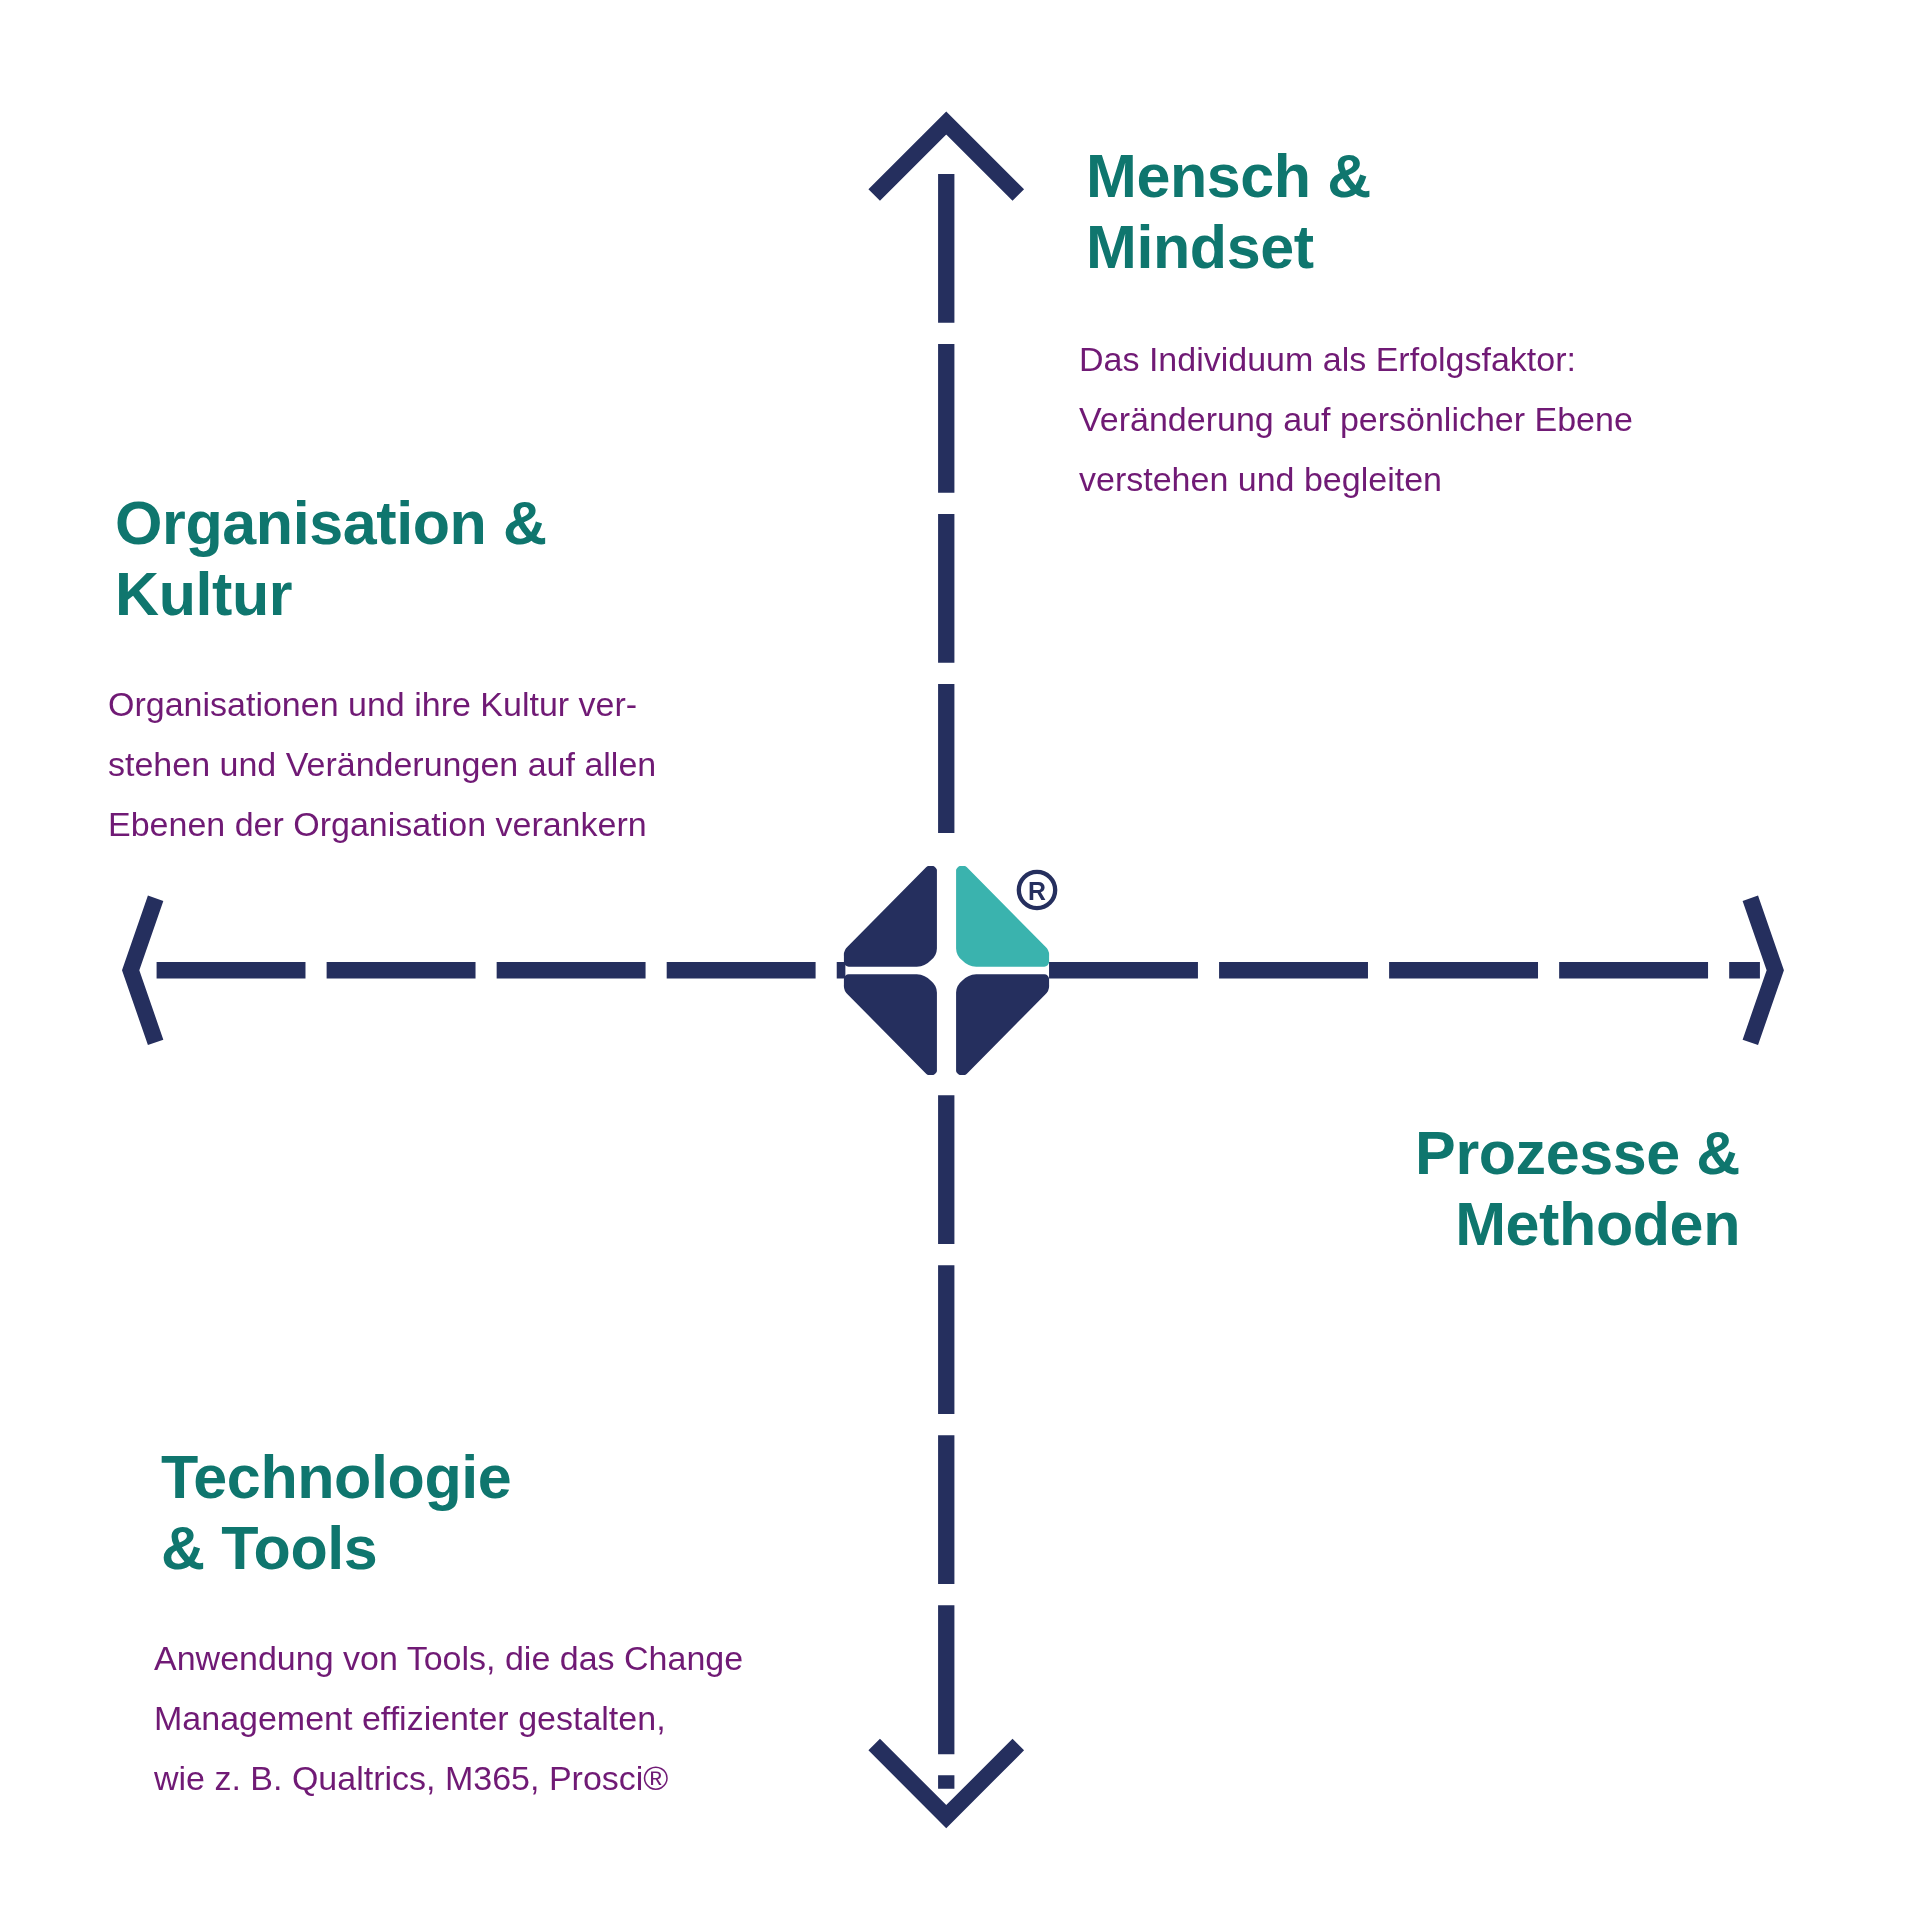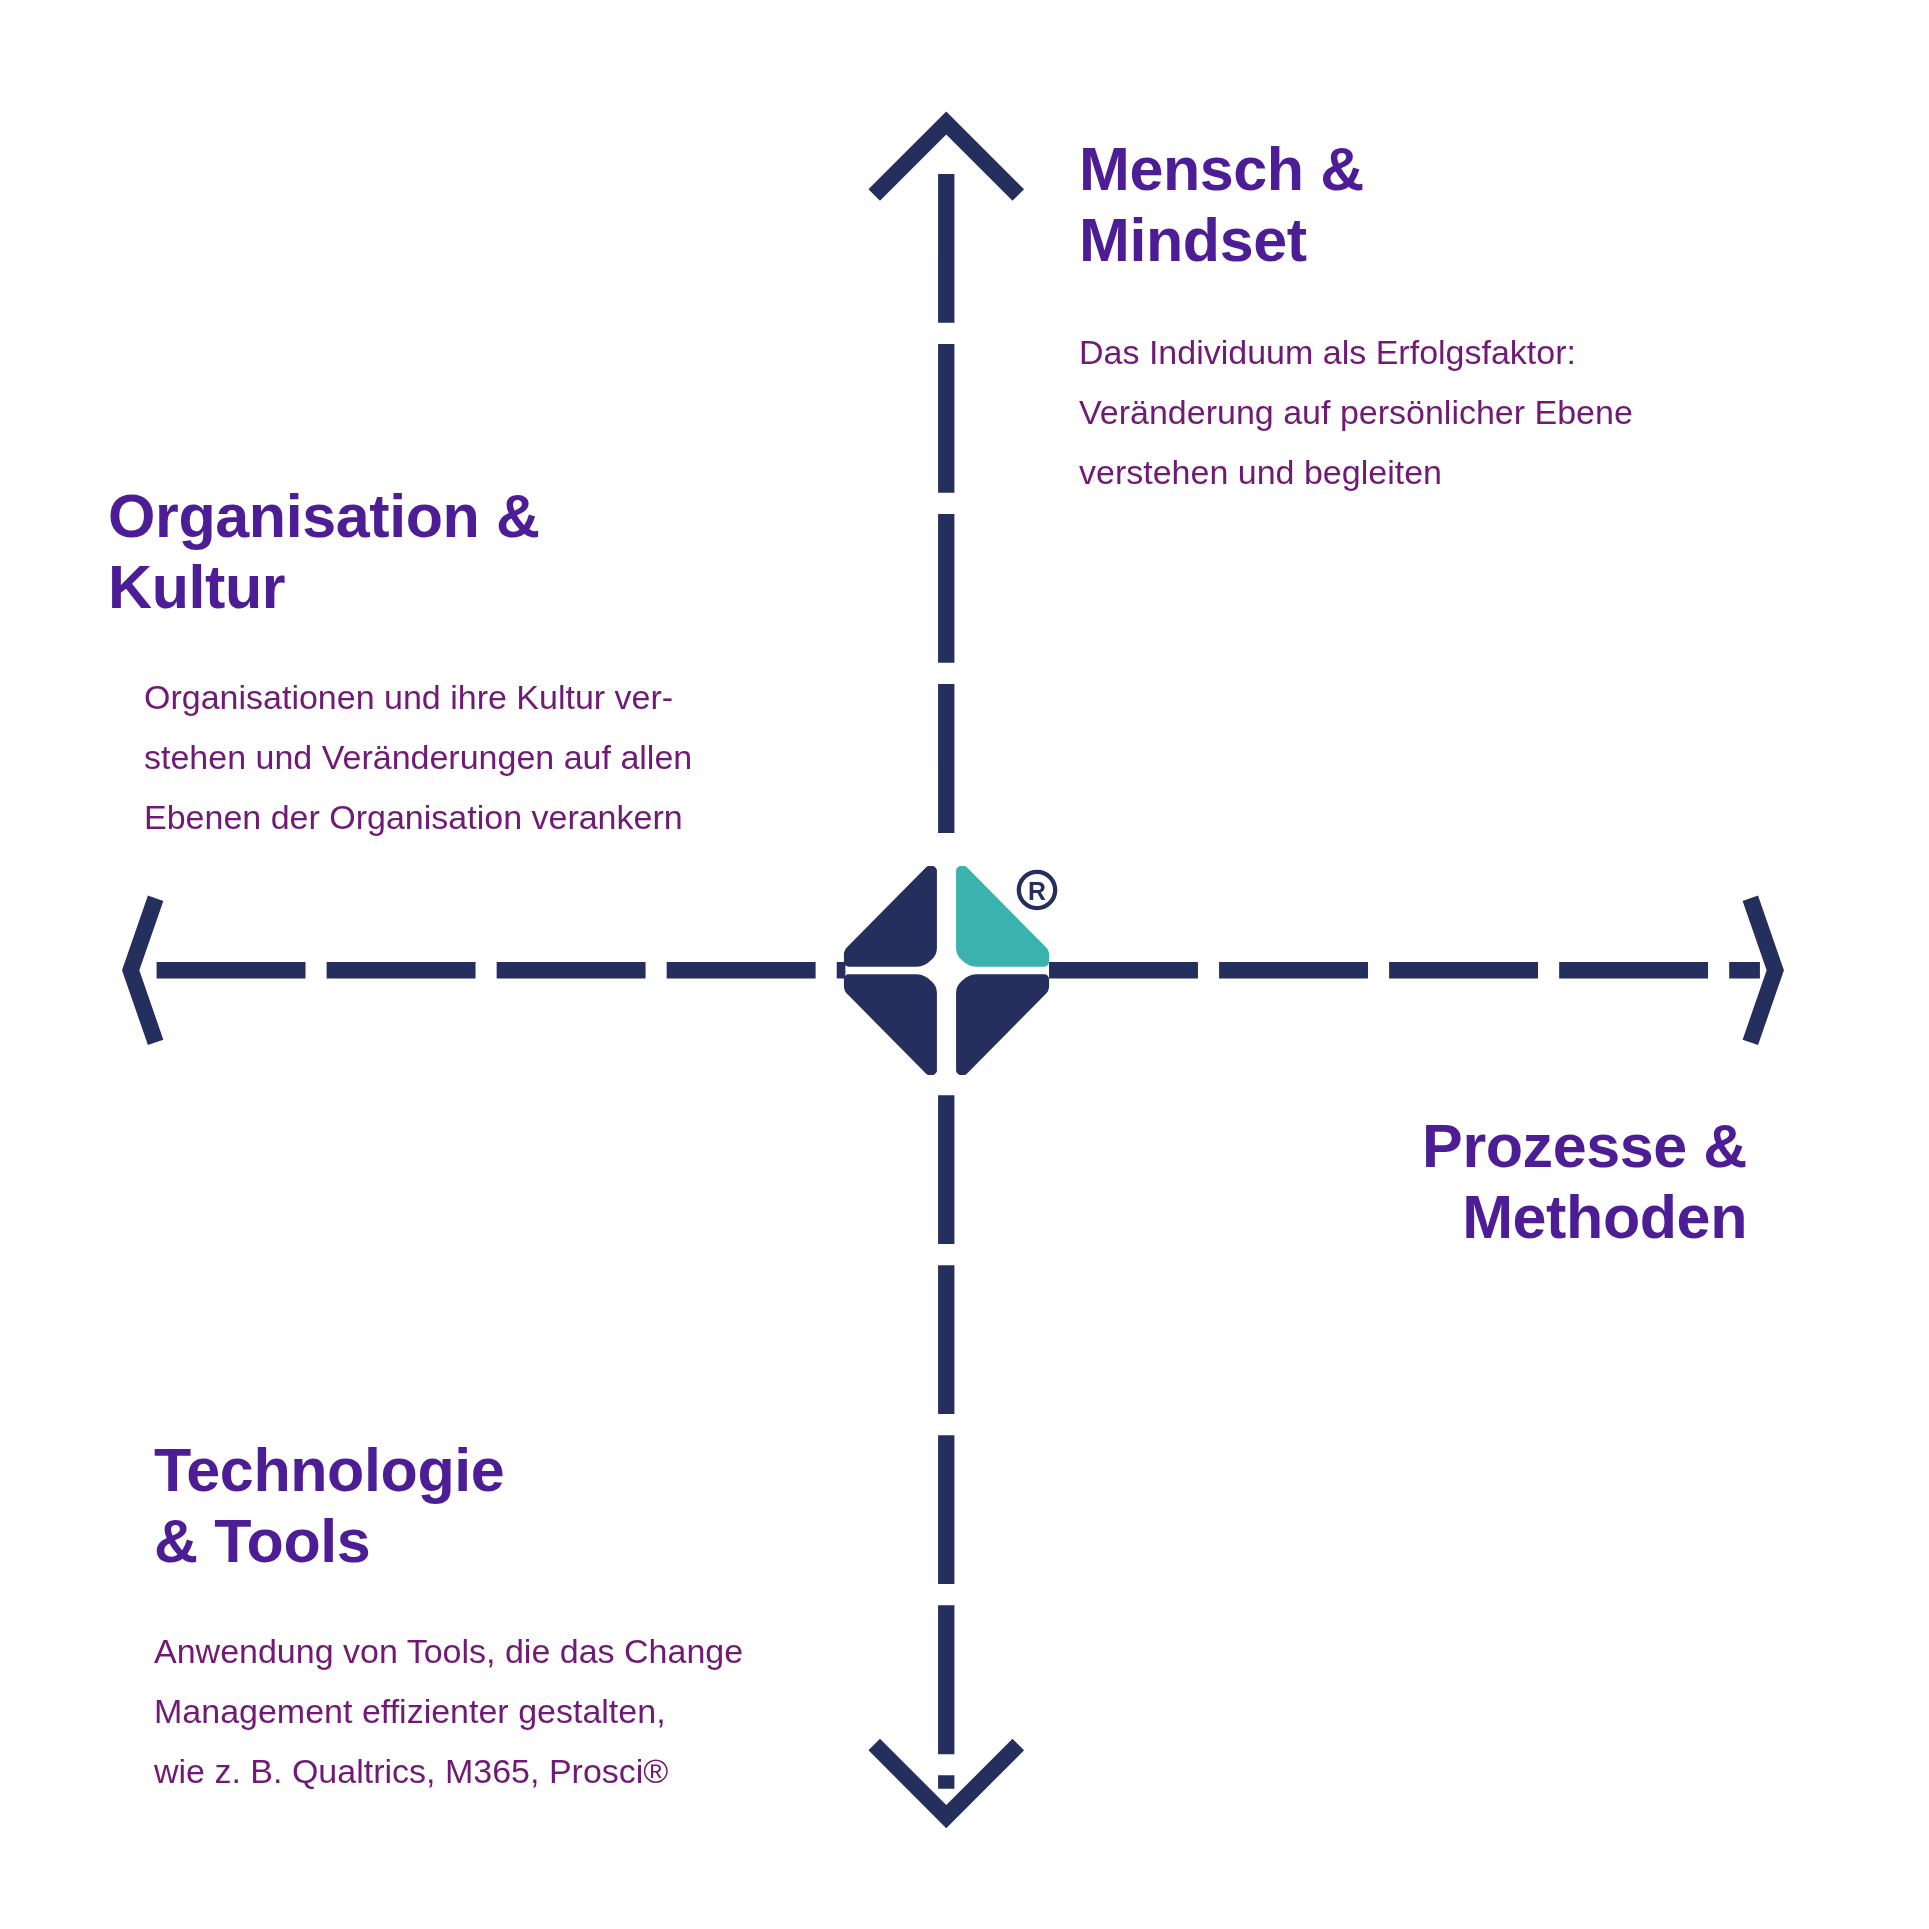--- a/index.html
+++ b/index.html
@@ -41,27 +41,27 @@
     top: 868px;
     width: 44px;
     height: 44px;
   }
 
   
   .quad {
     position: absolute;
   }
   .quad h2 {
-    margin: 0;
+    margin: 7px;
     font-family: "Liberation Sans", sans-serif;
     font-weight: bold;
     font-size: 61px;
     line-height: 71px;
     letter-spacing: -0.4px;
-    color: #4c1d95;
+    color: #0f766e;
     white-space: pre-line;
   }
   .quad p {
     margin: 0;
     font-family: "Liberation Sans", sans-serif;
     font-weight: normal;
     font-size: 34px;
     line-height: 60px;
     color: #701a75;
     white-space: pre-line;
@@ -80,21 +80,20 @@
 
   
   #quad-organisation {
     left: 108px;
     top: 481px;
     width: 653px;
     text-align: left;
   }
   #quad-organisation p {
     margin-top: 44px;
-    margin-left: 36px;
   }
 
   
   #quad-prozesse {
     left: 974px;
     top: 1111px;
     width: 773px;
     text-align: right;
   }
   #quad-prozesse p {

